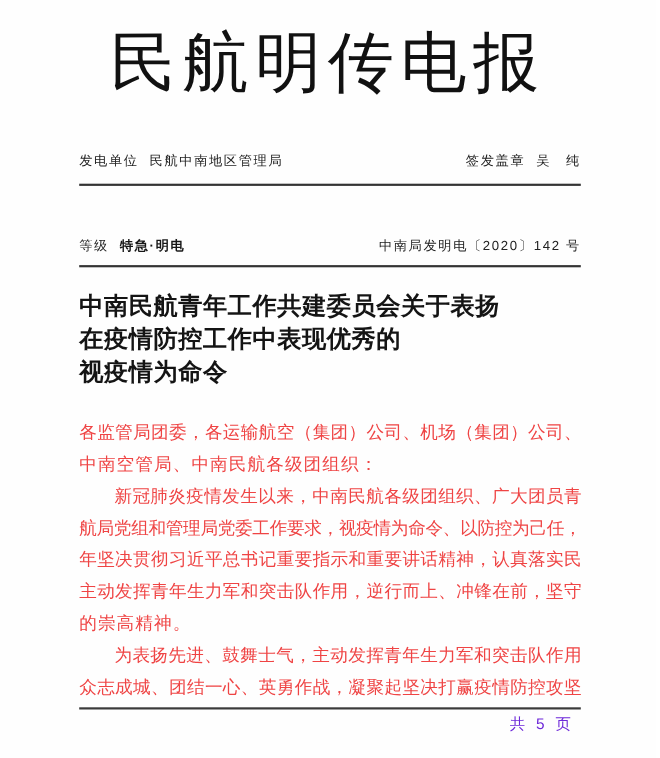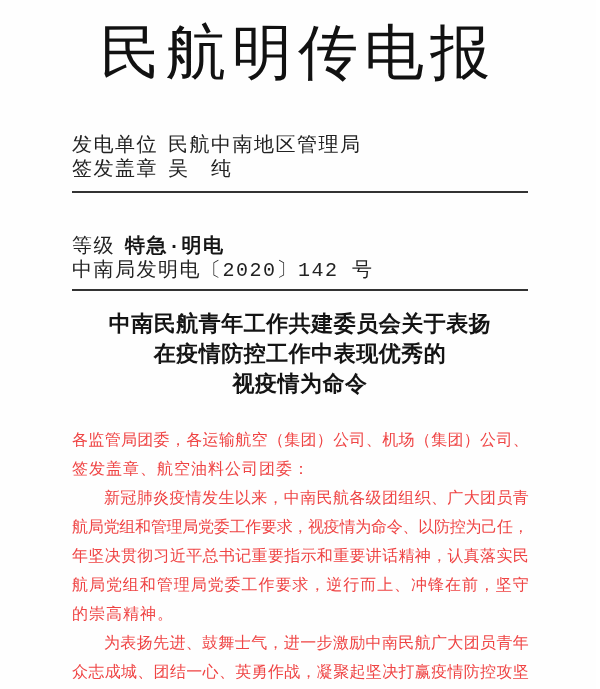--- a/index.html
+++ b/index.html
@@ -6,21 +6,21 @@
     margin: 0;
     padding: 0;
     background: #ffffff;
   }
   .page {
     position: relative;
     width: 596px;
     height: 689px;
     background: #fefefe;
     overflow: hidden;
-    font-family: Liberation Mono, monospace;
+    font-family: Liberation Sans, sans-serif;
     color: #1e1e1e;
   }
   .inner {
     padding: 0 68px 0 72px;
   }
   
   .masthead {
     margin-top: 12px;
     text-align: center;
     font-size: 60px;
@@ -28,44 +28,43 @@
     font-weight: 500;
     letter-spacing: 6px;
     color: #111;
     white-space: nowrap;
   }
   
   .meta-row {
     display: flex;
     justify-content: space-between;
     align-items: baseline;
-    font-size: 20px;
+    font-size: 12px;
     line-height: 24px;
     letter-spacing: 1.5px;
     color: #222;
-    flex-direction: column;
   }
   .meta-row1 {
     margin-top: 32px;
     padding-bottom: 9px;
     border-bottom: 2px solid #333;
   }
   .meta-row2 {
     padding-top: 6px;
     padding-bottom: 6px;
     border-bottom: 2px solid #333;
     margin-top: 36px;
   }
   .meta-label { margin-right: 10px; }
   .meta-strong { font-weight: 700; color: #161616; }
   .meta-right { text-align: center; }
   
   .doc-title {
     margin-top: 20px;
-    text-align: center;
+    text-align: left;
     font-weight: 700;
     font-size: 22px;
     line-height: 30px;
     letter-spacing: 0.5px;
     color: #141414;
   }
   
   .body-block {
     margin-top: 26px;
     padding-bottom: 3px;
@@ -122,27 +121,27 @@
     </div>
 
     <div class="doc-title">
       <div>中南民航青年工作共建委员会关于表扬</div>
       <div>在疫情防控工作中表现优秀的</div>
       <div>视疫情为命令</div>
     </div>
 
     <div class="body-block">
       <div class="bodyline fill">各监管局团委，各运输航空（集团）公司、机场（集团）公司、</div>
-      <div class="bodyline">签发盖章、航空油料公司团委：</div>
+      <div class="bodyline">中南空管局、中南民航各级团组织：</div>
       <div class="bodyline fill indent">新冠肺炎疫情发生以来，中南民航各级团组织、广大团员青</div>
       <div class="bodyline fill">航局党组和管理局党委工作要求，视疫情为命令、以防控为己任，</div>
       <div class="bodyline fill">年坚决贯彻习近平总书记重要指示和重要讲话精神，认真落实民</div>
-      <div class="bodyline fill">航局党组和管理局党委工作要求，逆行而上、冲锋在前，坚守</div>
+      <div class="bodyline fill">主动发挥青年生力军和突击队作用，逆行而上、冲锋在前，坚守</div>
       <div class="bodyline">的崇高精神。</div>
-      <div class="bodyline fill indent">为表扬先进、鼓舞士气，进一步激励中南民航广大团员青年</div>
+      <div class="bodyline fill indent">为表扬先进、鼓舞士气，主动发挥青年生力军和突击队作用</div>
       <div class="bodyline fill">众志成城、团结一心、英勇作战，凝聚起坚决打赢疫情防控攻坚</div>
     </div>
 
     <div class="footer">
       <span>共 5 页</span>
     </div>
   </div>
 </div>
 
 </body></html>

